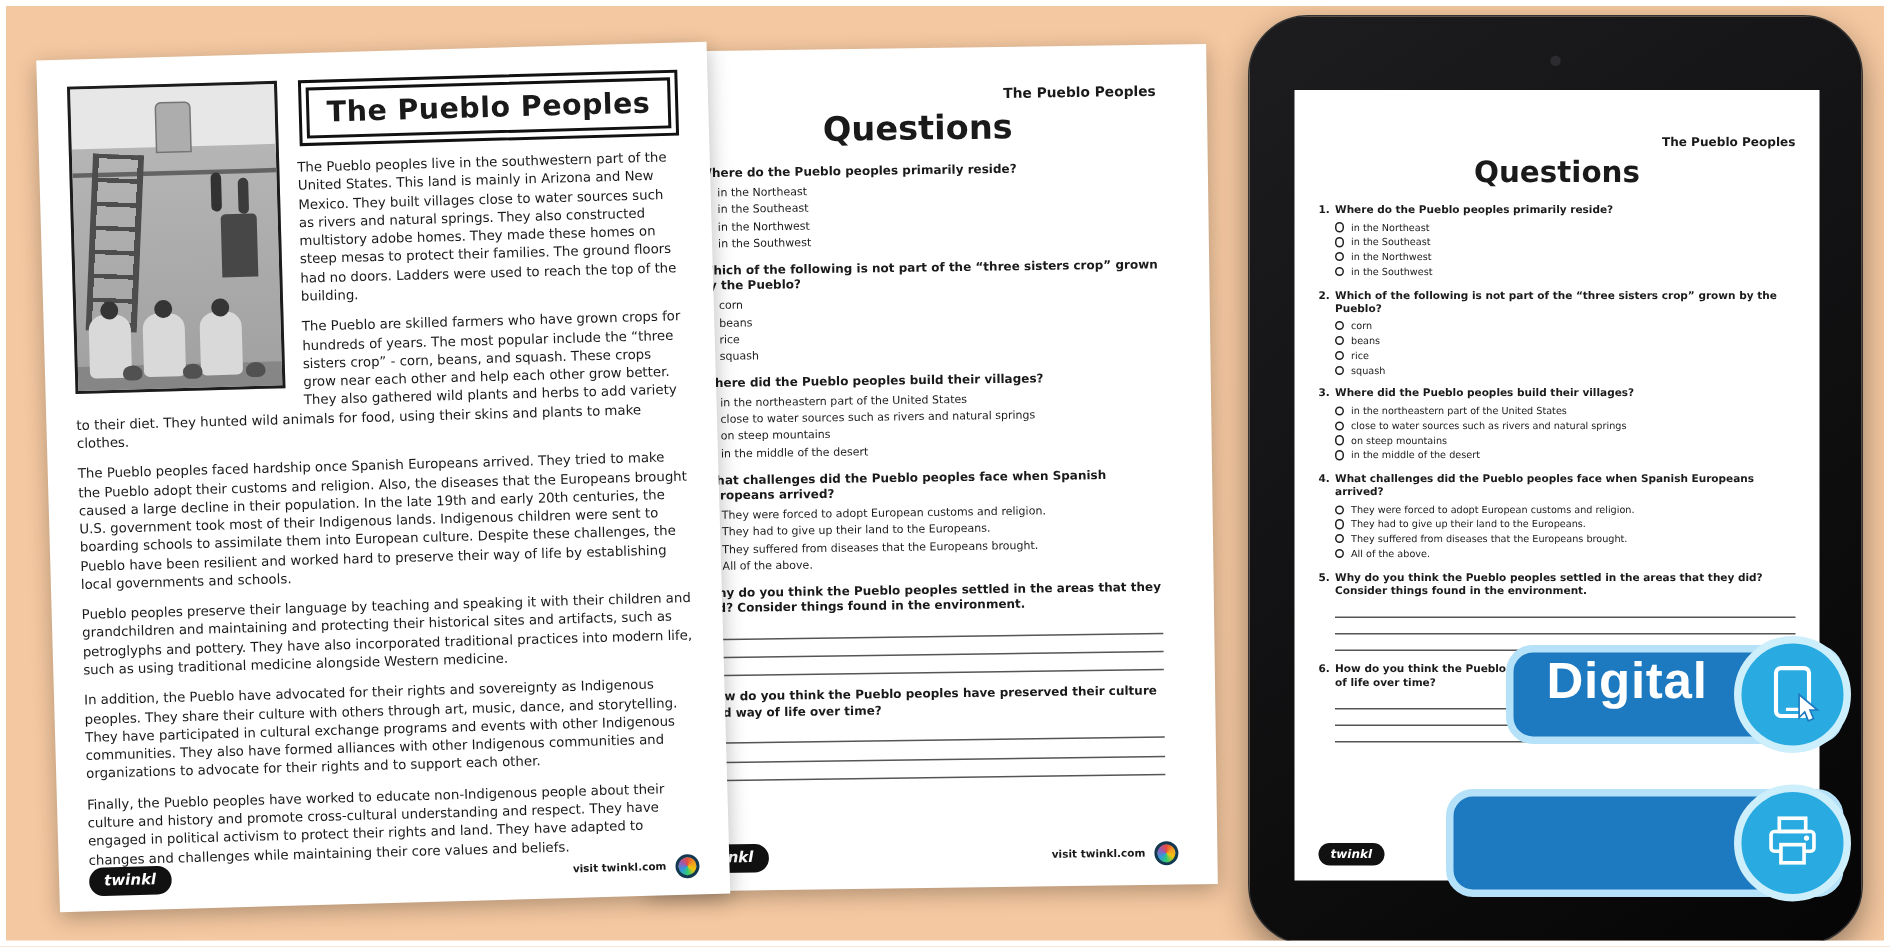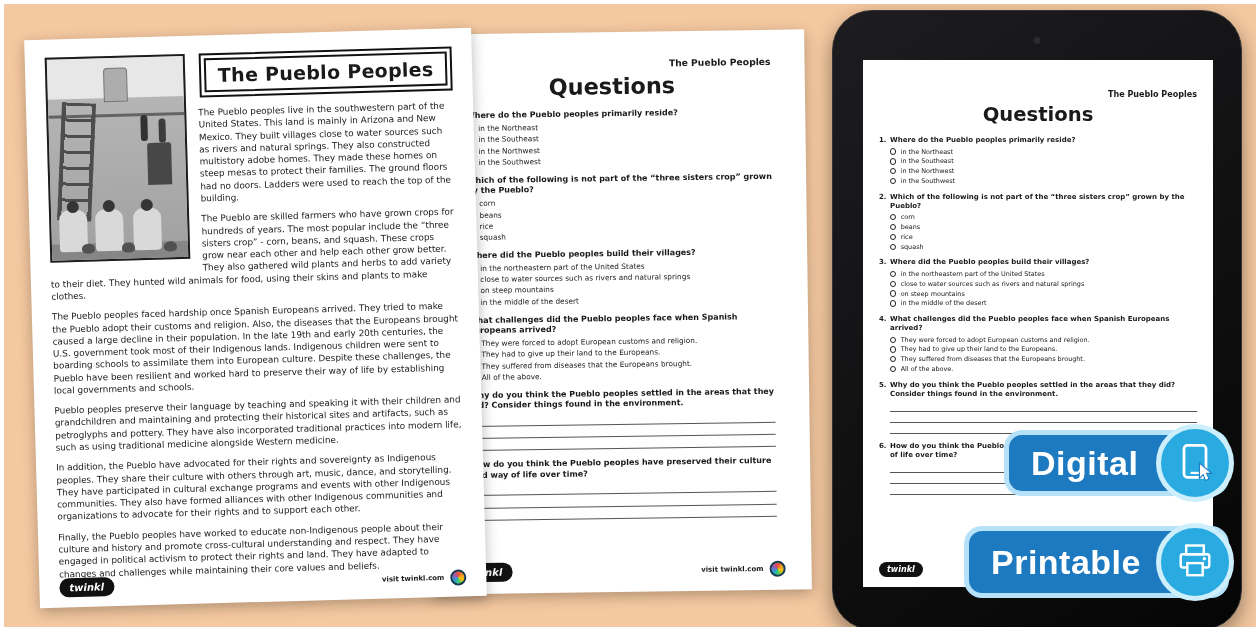--- a/index.html
+++ b/index.html
@@ -63,21 +63,21 @@
     box-shadow:0 8px 20px rgba(0,0,0,.4); }
   .tablet-camera { position:absolute; top:26px; left:50%; transform:translateX(-50%); width:7px; height:7px; border-radius:50%; background:#2b2b30; }
   .tablet-screen { position:absolute; left:30px; top:49px; width:350px; height:527px; background:#fff; overflow:hidden; }
   .tablet-screen .qp { padding:30px 16px 24px; font-size:7px; }
   .tablet-screen .page-footer { left:16px; right:16px; bottom:10px; }
   .tablet-screen .twinkl-pill { font-size:8px; }
   .tablet-screen .visit { font-size:6px; }
   .tablet-screen .seal { width:12px; height:12px; }
 
   
-  .badge { position:absolute; z-index:6; display:flex; align-items:center;
+  .badge { position:absolute; z-index:6; display:flex; 
     background:#1d79c0; border:5px solid #b5e2f8; border-radius:18px; color:#fff; }
   .badge-label { font-size:34px; font-weight:700; letter-spacing:.5px; padding-left:22px; font-family:"Liberation Sans",sans-serif; }
   .badge-circle { position:absolute; right:-10px; top:50%; transform:translateY(-50%);
     width:78px; height:78px; border-radius:50%; background:#29abe2; border:5px solid #cdeefb;
     display:flex; align-items:center; justify-content:center; }
   .badge-digital { left:1000px; top:426px; width:225px; height:66px; }
   .badge-printable { left:960px; top:522px; width:265px; height:72px; }
 </style>
 </head>
 <body>
@@ -376,21 +376,20 @@
     <span class="badge-circle">
       <svg width="44" height="44" viewBox="0 0 40 40" aria-hidden="true">
         <rect x="10" y="4" width="20" height="29" rx="3" fill="none" stroke="#fff" stroke-width="2.5"></rect>
         <line x1="16" y1="29" x2="24" y2="29" stroke="#fff" stroke-width="2"></line>
         <path d="M24 20 l0 14 3.4-3.4 2.2 5.4 3.2-1.4 -2.2-5.2 4.6 0 z" fill="#fff" stroke="#1d79c0" stroke-width="1"></path>
       </svg>
     </span>
   </div>
 
   <div class="badge badge-printable">
-    <span class="badge-label">Printable</span>
     <span class="badge-circle">
       <svg width="44" height="44" viewBox="0 0 40 40" aria-hidden="true">
         <rect x="12" y="5" width="16" height="8" fill="none" stroke="#fff" stroke-width="2.2"></rect>
         <rect x="7" y="13" width="26" height="12" rx="2" fill="none" stroke="#fff" stroke-width="2.2"></rect>
         <circle cx="28.5" cy="17" r="1.6" fill="#fff"></circle>
         <rect x="13" y="21" width="14" height="11" fill="#29abe2" stroke="#fff" stroke-width="2.2"></rect>
       </svg>
     </span>
   </div>
 

